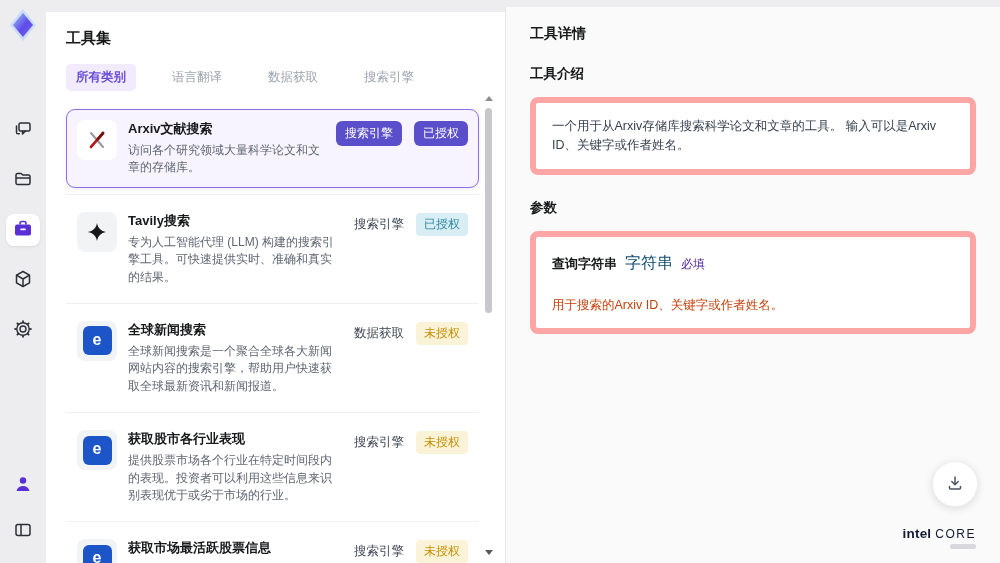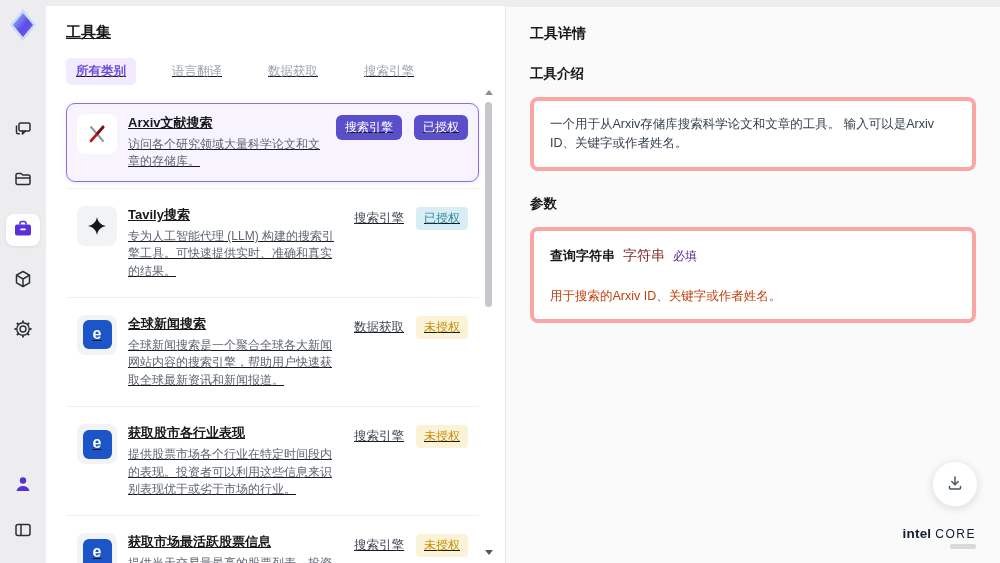--- a/index.html
+++ b/index.html
@@ -10,21 +10,21 @@
   
   .sidebar { width:46px; flex:0 0 46px; display:flex; flex-direction:column; align-items:center; padding:8px 0 10px; background:#ededef; }
   .logo { margin-bottom:30px; cursor:pointer; }
   .nav { display:flex; flex-direction:column; align-items:center; gap:18px; }
   .nav-btn { width:34px; height:32px; display:flex; align-items:center; justify-content:center; background:transparent; border:none; border-radius:8px; cursor:pointer; }
   .nav-btn.active { background:#ffffff; box-shadow:0 1px 3px rgba(0,0,0,.08); }
   .sidebar-spacer { flex:1; }
   .sidebar-bottom { display:flex; flex-direction:column; align-items:center; gap:14px; margin-bottom:6px; }
 
   
-  .list-pane { width:459px; flex:0 0 459px; background:#ffffff; margin-top:6px; padding:17px 26px 0 20px; position:relative;text-decoration:underline; }
+  .list-pane { width:459px; flex:0 0 459px; background:#ffffff; margin-top:12px; padding:17px 26px 0 20px; position:relative; }
   .details-pane { flex:1; background:#fafafa; border-left:1px solid #e6e6e9; margin-top:7px; padding:18px 24px; position:relative; }
 
   
   .page-title { font-size:15px; font-weight:bold; margin-bottom:16px; }
   .tabs { display:flex; align-items:center; gap:26px; margin-bottom:12px; }
   .tab { border:none; background:transparent; font-size:12.5px; color:#9ca3af; cursor:pointer; padding:5px 10px; border-radius:5px; font-family:inherit; }
   .tab.active { color:#6d4ed8; background:#f1ebfd; font-weight:bold; }
 
   .tool-list { }
   .tool-row { border-bottom:1px solid #f0f0f3; padding:6px 0; }
@@ -46,24 +46,24 @@
   
   .scrollbar { position:absolute; right:12px; top:84px; bottom:8px; width:9px; }
   .sb-arrow { position:absolute; left:1px; width:0; height:0; border-left:4px solid transparent; border-right:4px solid transparent; cursor:pointer; }
   .sb-arrow.up { top:0; border-bottom:5px solid #8d8d92; }
   .sb-arrow.down { bottom:0; border-top:5px solid #58585c; }
   .sb-thumb { position:absolute; top:12px; left:1px; width:7px; height:205px; background:#c7c7cc; border-radius:4px; cursor:grab; }
 
   
   .details-title { font-size:14px; font-weight:bold; margin-bottom:22px; }
   .section-heading { font-size:13.5px; font-weight:bold; margin-bottom:14px; }
-  .detail-box { background:#ffffff; border:4px solid #fca5a5; border-radius:8px; padding:14px 16px; font-size:12.5px; color:#374151; line-height:1.5; margin-bottom:24px; }
+  .detail-box { background:#ffffff; border:6px solid #fca5a5; border-radius:8px; padding:14px 16px; font-size:12.5px; color:#374151; line-height:1.5; margin-bottom:24px; }
   .param-head { display:flex; align-items:baseline; gap:8px; margin-bottom:21px; }
   .param-name { font-size:13px; font-weight:bold; color:#17181a; }
-  .param-type { font-size:14px; color:#7f1d1d; }
+  .param-type { font-size:16px; color:#0c4a6e; }
   .param-required { font-size:12px; color:#4c1d95; }
   .param-desc { font-size:12.5px; color:#c2410c; }
 
   .download-fab { position:absolute; right:22px; bottom:56px; width:46px; height:46px; border-radius:50%; background:#ffffff; border:1px solid #f0f0f1; box-shadow:0 2px 8px rgba(0,0,0,.12); display:flex; align-items:center; justify-content:center; cursor:pointer; }
   .brand { position:absolute; right:24px; bottom:14px; text-align:right; color:#121c35; }
   .brand-row { display:flex; align-items:baseline; gap:4px; justify-content:flex-end; }
   .brand-intel { font-size:13.5px; font-weight:bold; letter-spacing:.2px; }
   .brand-core { font-size:12px; font-weight:500; letter-spacing:1.5px; }
   .brand-bar { margin-top:3px; margin-left:auto; width:26px; height:5px; background:#d9d9dd; border-radius:2px; }
 </style>

